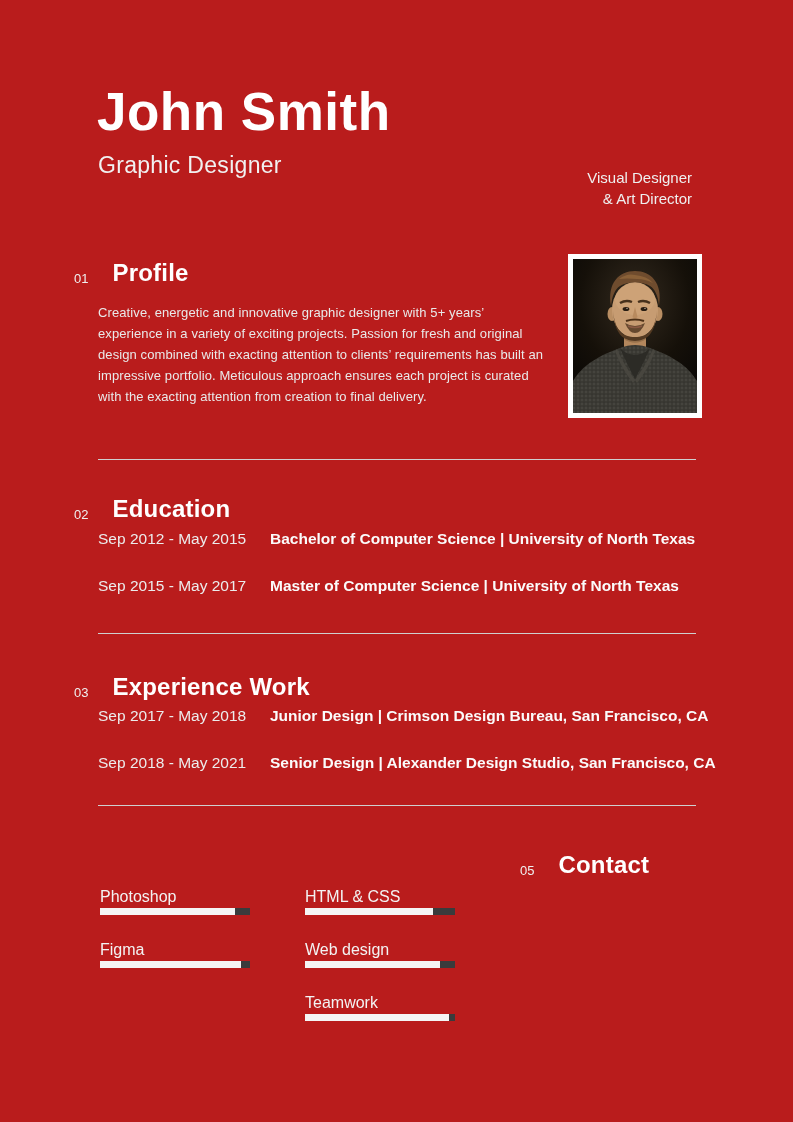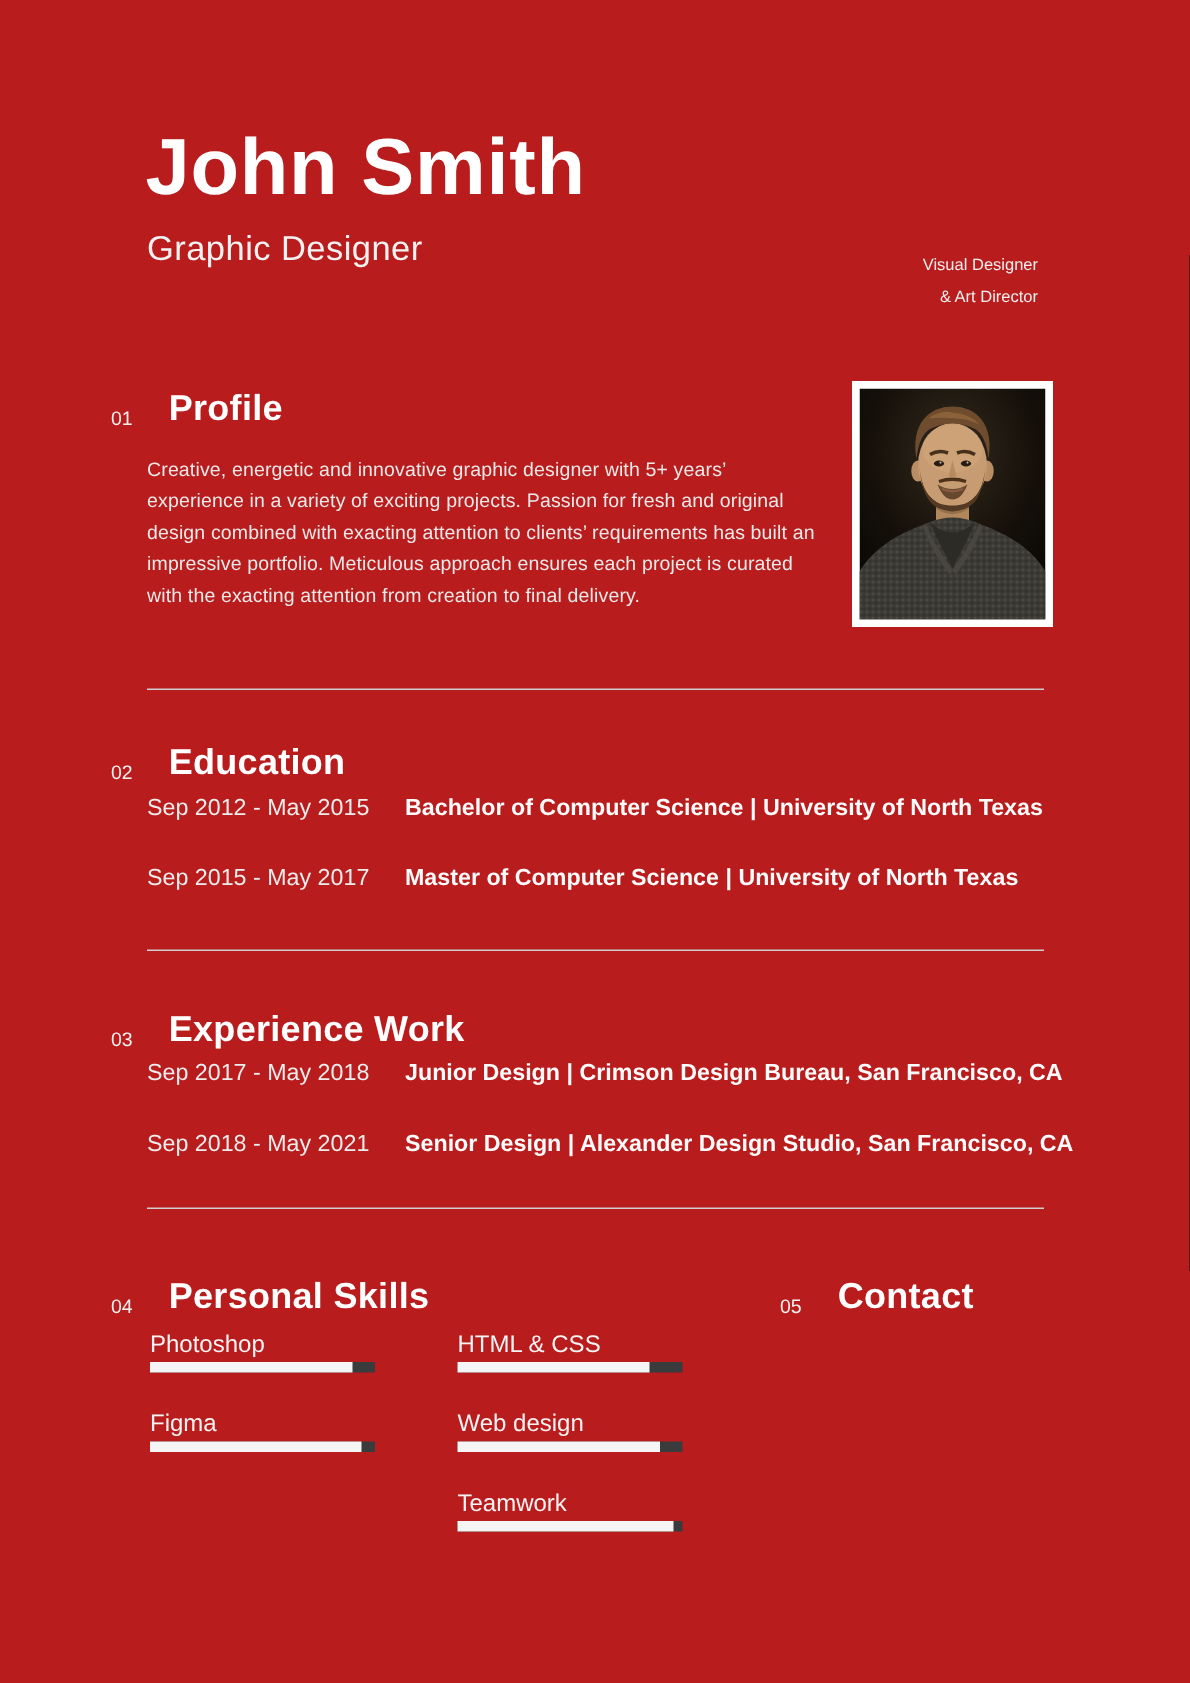--- a/index.html
+++ b/index.html
@@ -16,21 +16,21 @@
     position:absolute;left:97px;top:84px;
     font-size:53px;line-height:56px;font-weight:700;
     letter-spacing:0.5px;color:#ffffff;white-space:nowrap;
   }
   .role{
     position:absolute;left:98px;top:152px;
     font-size:23px;color:#f1f1f1;font-weight:400;letter-spacing:0.3px;
   }
   .side-role{
     position:absolute;right:101px;top:167px;
-    text-align:right;font-size:11px;line-height:21px;color:#efefef;
+    text-align:right;font-size:15px;line-height:21px;color:#efefef;
   }
   
   .sec-head{position:absolute;display:flex;gap:24px;align-items:flex-end;white-space:nowrap;}
   .sec-num{font-size:13px;line-height:13px;padding-top:1px;color:#f0f0f0;}
   .sec-title{font-size:24px;line-height:24px;font-weight:700;margin-top:15px;color:#ffffff;letter-spacing:0.2px;}
   
   .profile-text{
     position:absolute;left:98px;top:289px;width:452px;
     font-size:13px;line-height:21px;color:#e9e9e9;letter-spacing:0.1px;
   }
@@ -152,24 +152,20 @@
     <span class="date">Sep 2017 - May 2018</span>
     <span class="detail">Junior Design | Crimson Design Bureau, San Francisco, CA</span>
   </div>
   <div class="row" style="top:754px;">
     <span class="date">Sep 2018 - May 2021</span>
     <span class="detail">Senior Design | Alexander Design Studio, San Francisco, CA</span>
   </div>
 
   <hr class="divider d3">
 
-  <div class="sec-head" style="left:74px;top:838px;">
-    <span class="sec-num">04</span>
-    <span class="sec-title">Personal Skills</span>
-  </div>
 
   <div class="skill-col c1">
     <div class="skill">
       <div class="skill-label">Photoshop</div>
       <div class="skill-track">
         <div class="skill-fill" style="width: 90%;"></div>
       </div>
     </div>
     <div class="skill">
       <div class="skill-label">Figma</div>

